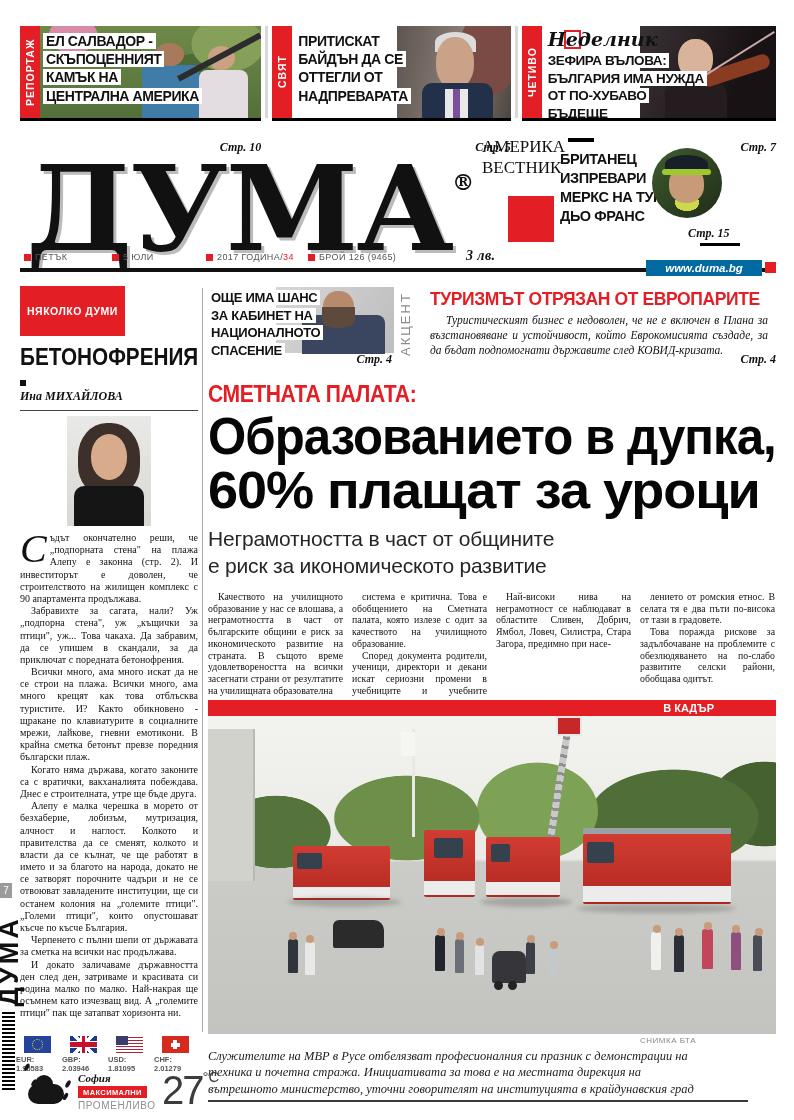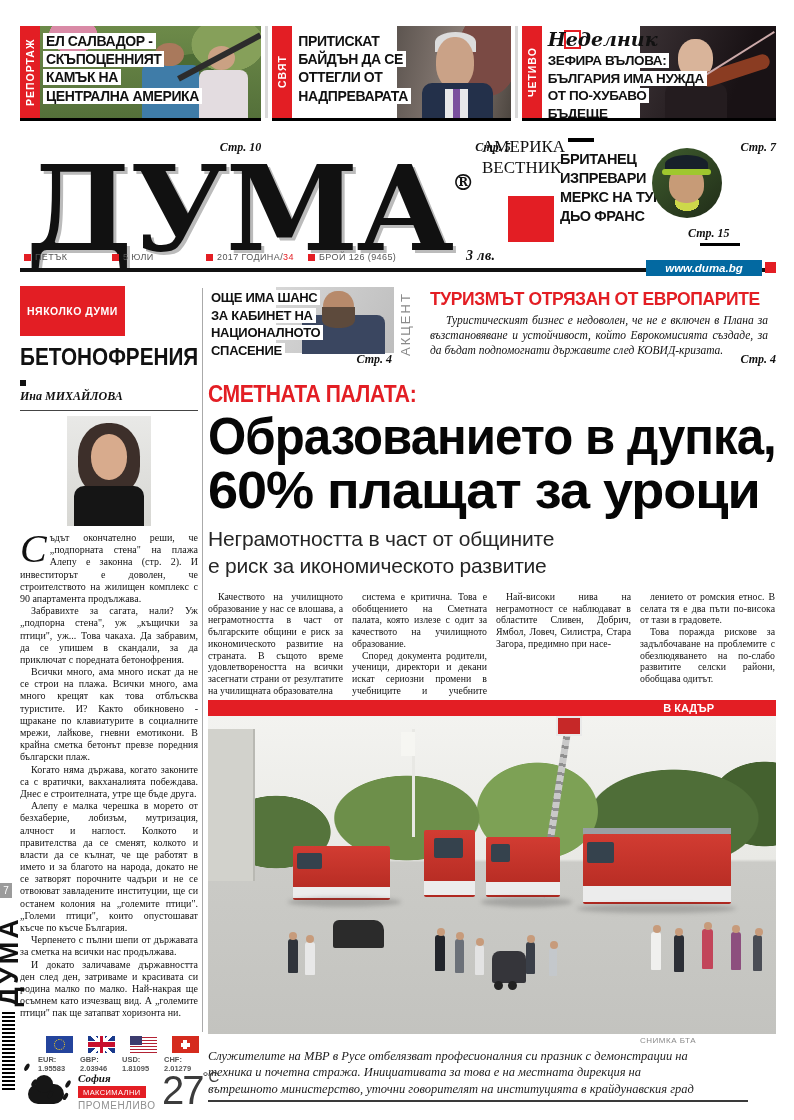--- a/index.html
+++ b/index.html
@@ -171,21 +171,21 @@
   .person::before{content:"";position:absolute;left:15%;top:-7px;width:8px;height:8px;border-radius:50%;background:#c79b7b}
   .moto{position:absolute;left:22%;top:64%;width:9%;height:9%;background:#2b2b2b;border-radius:6px 10px 2px 2px}
   .stroller{position:absolute;left:50%;top:74%;width:6%;height:10%;background:#35353a;border-radius:8px 8px 2px 2px}
   .stroller::after{content:"";position:absolute;left:6%;bottom:-7px;width:9px;height:9px;border-radius:50%;
                    background:#222;box-shadow:14px 0 0 #222}
   .credit{left:640px;top:1036px;width:136px;font-size:8px;color:#8a8a8a;letter-spacing:.5px}
   .caption{left:208px;top:1048px;width:486px;font-family:"Liberation Serif",serif;font-style:italic;
            font-size:12.5px;line-height:1.3;color:#1c1c1c}
   .caption-rule{left:208px;top:1100px;width:540px;height:2px;background:#3a3a3a}
   
-  .fx{left:32px;top:1036px;width:180px;display:flex;justify-content:center}
+  .fx{left:16px;top:1036px;width:180px;display:flex;justify-content:space-between}
   .fx-item{width:42px;text-align:left}
   .flag{width:27px;height:17px;position:relative;margin:0 auto 2px;overflow:hidden}
   .flag-eu{background:#24449c}
   .flag-eu::before{content:"";position:absolute;left:8px;top:3px;width:9px;height:9px;border:1.6px dotted #ffd617;border-radius:50%}
   .flag-gb{background:
      linear-gradient(90deg,transparent 44%,#c8102e 44%,#c8102e 56%,transparent 56%),
      linear-gradient(0deg,transparent 38%,#c8102e 38%,#c8102e 62%,transparent 62%),
      linear-gradient(45deg,transparent 44%,#fff 44%,#fff 56%,transparent 56%),
      linear-gradient(-45deg,transparent 44%,#fff 44%,#fff 56%,transparent 56%),
      linear-gradient(90deg,transparent 38%,#fff 38%,#fff 62%,transparent 62%),
@@ -197,21 +197,21 @@
   .flag-ch::after{content:"";position:absolute;left:9px;top:6.5px;width:9px;height:4px;background:#fff}
   .fx-label{font-size:7.5px;font-weight:bold;color:#555;line-height:1.25}
   .weather{left:20px;top:1072px;width:180px;height:46px}
   .cloud{position:absolute;left:8px;top:12px;width:36px;height:20px;background:#161616;border-radius:12px}
   .cloud::before{content:"";position:absolute;left:7px;top:-9px;width:18px;height:18px;border-radius:50%;background:#161616}
   .cloud::after{content:"";position:absolute;left:38px;top:-4px;width:4px;height:8px;border-radius:50%;
                 background:#161616;transform:rotate(30deg);
                 box-shadow:4px 12px 0 #161616,-10px 18px 0 #161616,-30px 16px 0 #161616,-44px 6px 0 #161616}
   .w-city{position:absolute;left:58px;top:0;font-family:"Liberation Serif",serif;font-weight:bold;
           font-style:italic;font-size:11px}
-  .w-badge{position:absolute;left:58px;top:14px;background:var(--red);color:#fff;font-weight:normal;
+  .w-badge{position:absolute;left:58px;top:14px;background:var(--red);color:#fff;font-weight:bold;
            font-size:7.5px;padding:1.5px 5px;letter-spacing:.4px}
   .w-cond{position:absolute;left:58px;top:28px;color:#8f8f8f;font-size:10px;letter-spacing:.6px}
   .w-temp{position:absolute;left:142px;top:-4px;font-size:40px;font-weight:300;color:#3c3c3c;letter-spacing:-2px}
   .w-unit{font-size:15px;vertical-align:22px;letter-spacing:0}
 </style>
 </head>
 <body>
 
 <div class="page" style="--red:#e31e24">
 

